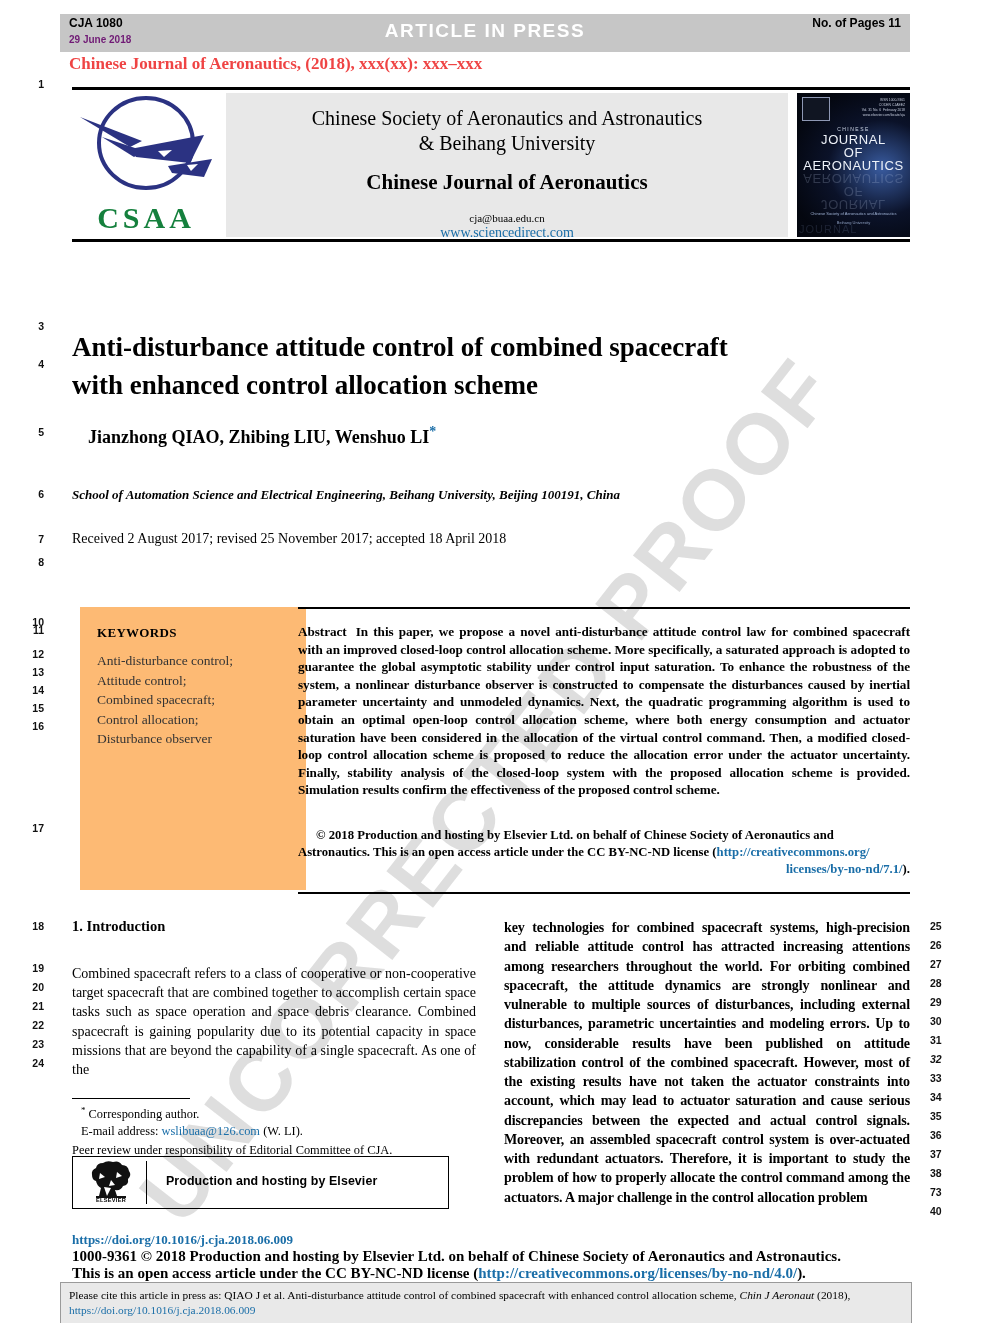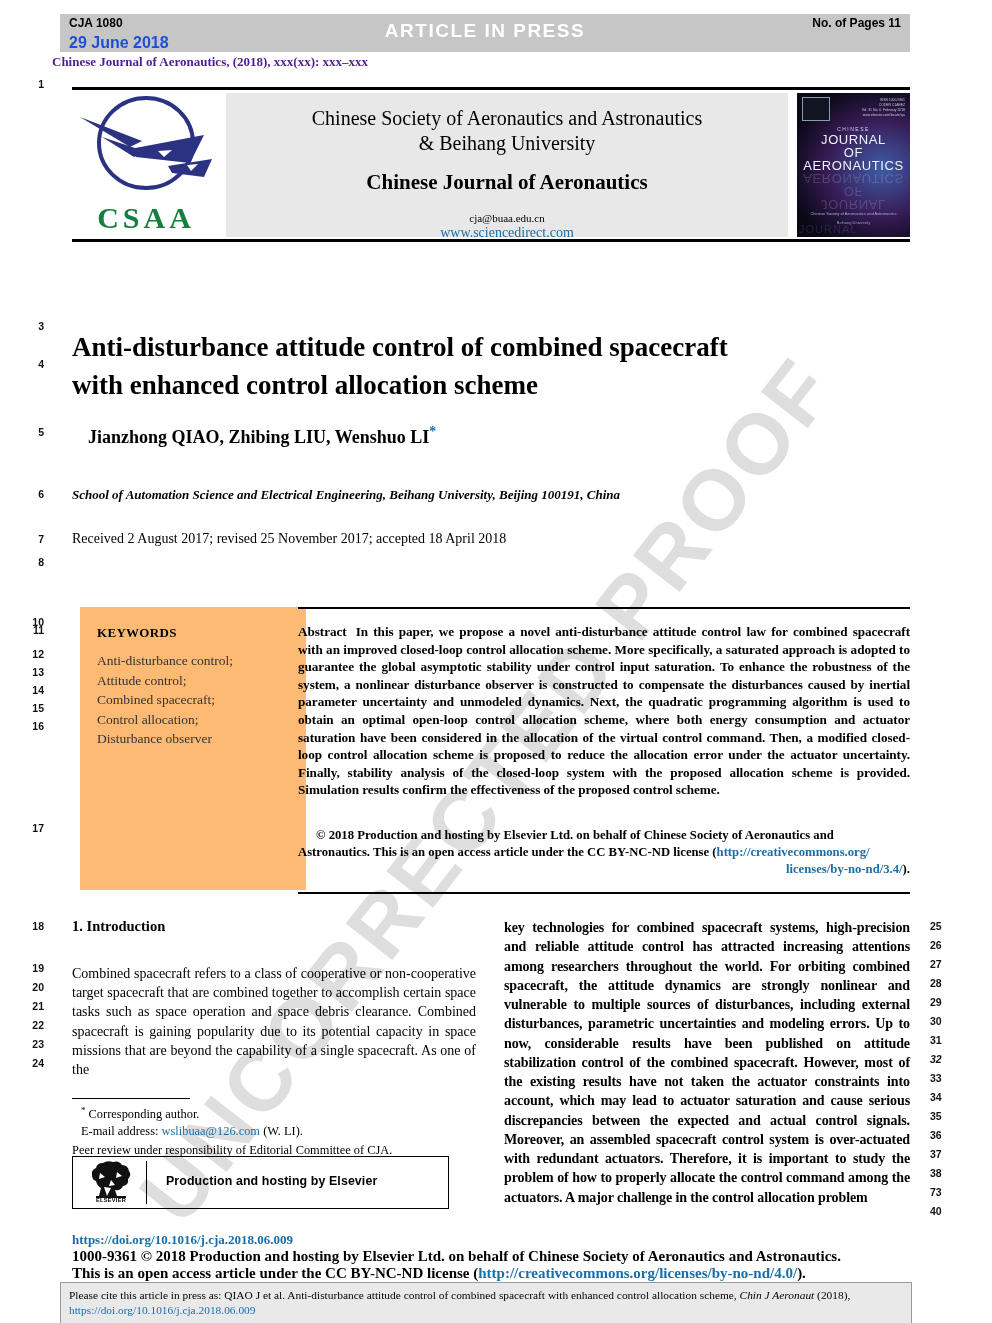--- a/index.html
+++ b/index.html
@@ -60,22 +60,22 @@
     font-family: "Liberation Sans", sans-serif;
     font-weight: bold;
     font-size: 12px;
     color: #000;
   }
   #topbar .cja-date {
     position: absolute;
     left: 9px; top: 20px;
     font-family: "Liberation Sans", sans-serif;
     font-weight: bold;
-    font-size: 16px;
-    color: #1d4ed8;
+    font-size: 10px;
+    color: #701a75;
   }
   #topbar .aip {
     position: absolute;
     left: 0; right: 0; top: 6px;
     text-align: center;
     font-family: "Liberation Sans", sans-serif;
     font-weight: bold;
     font-size: 19px;
     letter-spacing: 1.5px;
     color: #ffffff;
@@ -83,25 +83,25 @@
   #topbar .pages {
     position: absolute;
     right: 9px; top: 2px;
     font-family: "Liberation Sans", sans-serif;
     font-weight: bold;
     font-size: 12px;
     color: #000;
   }
   #runhead {
     position: absolute;
-    left: 52px; top: 54px;
-    font-family: "Liberation Serif", serif;
-    font-weight: bold;
-    font-size: 13px;
-    color: #4c1d95;
+    left: 69px; top: 54px;
+    font-family: "Liberation Serif", serif;
+    font-weight: bold;
+    font-size: 17px;
+    color: #ef4444;
   }
 
   
   #masthead-rule-top {
     position: absolute;
     left: 72px; top: 87px;
     width: 838px; height: 3px;
     background: #000;
   }
   #masthead-rule-bot {
@@ -153,21 +153,21 @@
   #journal-center .sd {
     margin-top: 1px;
     font-size: 14px;
     color: #1a6ea8;
     font-family: "Liberation Serif", serif;
   }
   #cover-thumb {
     position: absolute;
     left: 797px; top: 93px;
     width: 113px; height: 144px;
-    background: #701a75;
+    background: #000000;
     overflow: hidden;
   }
   #cover-thumb .grad {
     position: absolute; left:0; top:0; right:0; bottom:0;
     background:
       radial-gradient(ellipse at 75% 52%, rgba(60,96,168,.95) 0%, rgba(18,30,68,.6) 45%, rgba(4,7,16,.95) 80%);
   }
   #cover-thumb .els {
     position: absolute; left: 5px; top: 4px;
     width: 26px; height: 22px;
@@ -551,21 +551,21 @@
     </div>
   </div>
 
   <div id="abs-rule-top"></div>
   <div id="abstract">
     <span class="abs-label">Abstract</span><span>In this paper, we propose a novel anti-disturbance attitude control law for combined spacecraft with an improved closed-loop control allocation scheme. More specifically, a saturated approach is adopted to guarantee the global asymptotic stability under control input saturation. To enhance the robustness of the system, a nonlinear disturbance observer is constructed to compensate the disturbances caused by inertial parameter uncertainty and unmodeled dynamics. Next, the quadratic programming algorithm is used to obtain an optimal open-loop control allocation scheme, where both energy consumption and actuator saturation have been considered in the allocation of the virtual control command. Then, a modified closed-loop control allocation scheme is proposed to reduce the allocation error under the actuator uncertainty. Finally, stability analysis of the closed-loop system with the proposed allocation scheme is provided. Simulation results confirm the effectiveness of the proposed control scheme.</span>
   </div>
   <div id="copy">
     <span class="c1">© 2018 Production and hosting by Elsevier Ltd. on behalf of Chinese Society of Aeronautics and</span>
     <span class="c2"><span>Astronautics. This is an open access article under the CC BY-NC-ND license (</span><span class="link">http://creativecommons.org/</span></span>
-    <span class="c3"><span class="link">licenses/by-no-nd/3.4/</span><span>).</span></span>
+    <span class="c3"><span class="link">licenses/by-no-nd/7.1/</span><span>).</span></span>
   </div>
   <div id="abs-rule-bot"></div>
 
   <div id="col-left">
     <div id="sec-head">1. Introduction</div>
     <div id="para1">Combined spacecraft refers to a class of cooperative or non-cooperative target spacecraft that are combined together to accomplish certain space tasks such as space operation and space debris clearance. Combined spacecraft is gaining popularity due to its potential capacity in space missions that are beyond the capability of a single spacecraft. As one of the</div>
   </div>
 
   <div id="fn-rule"></div>
   <div id="footnote">

